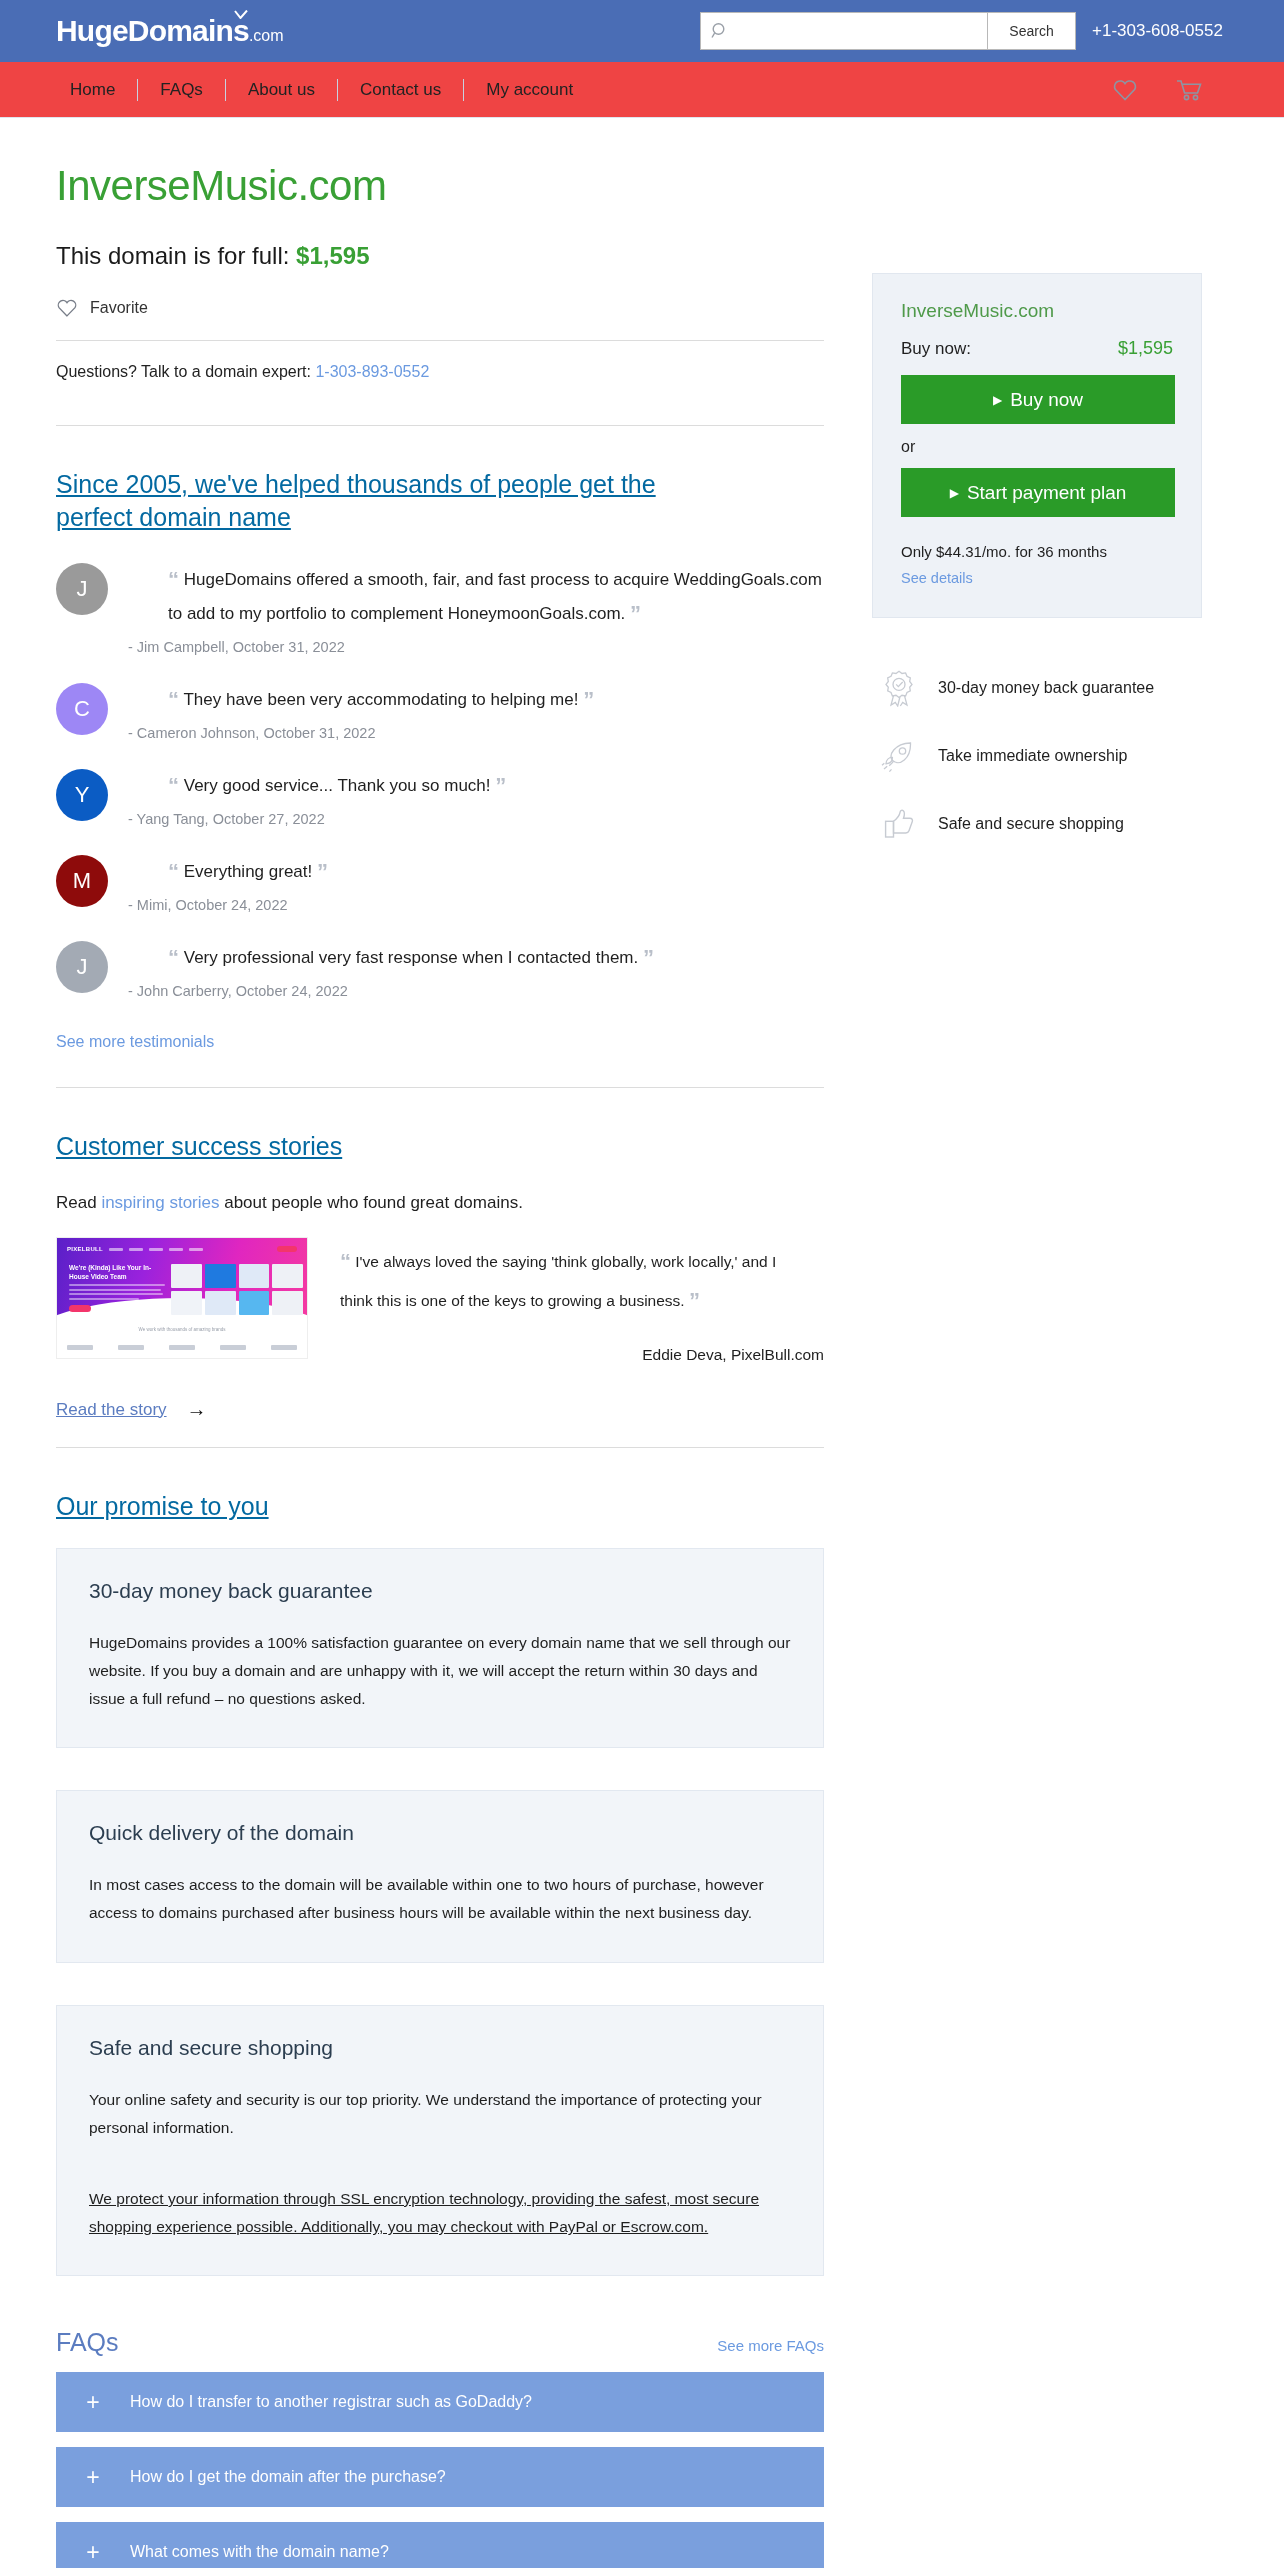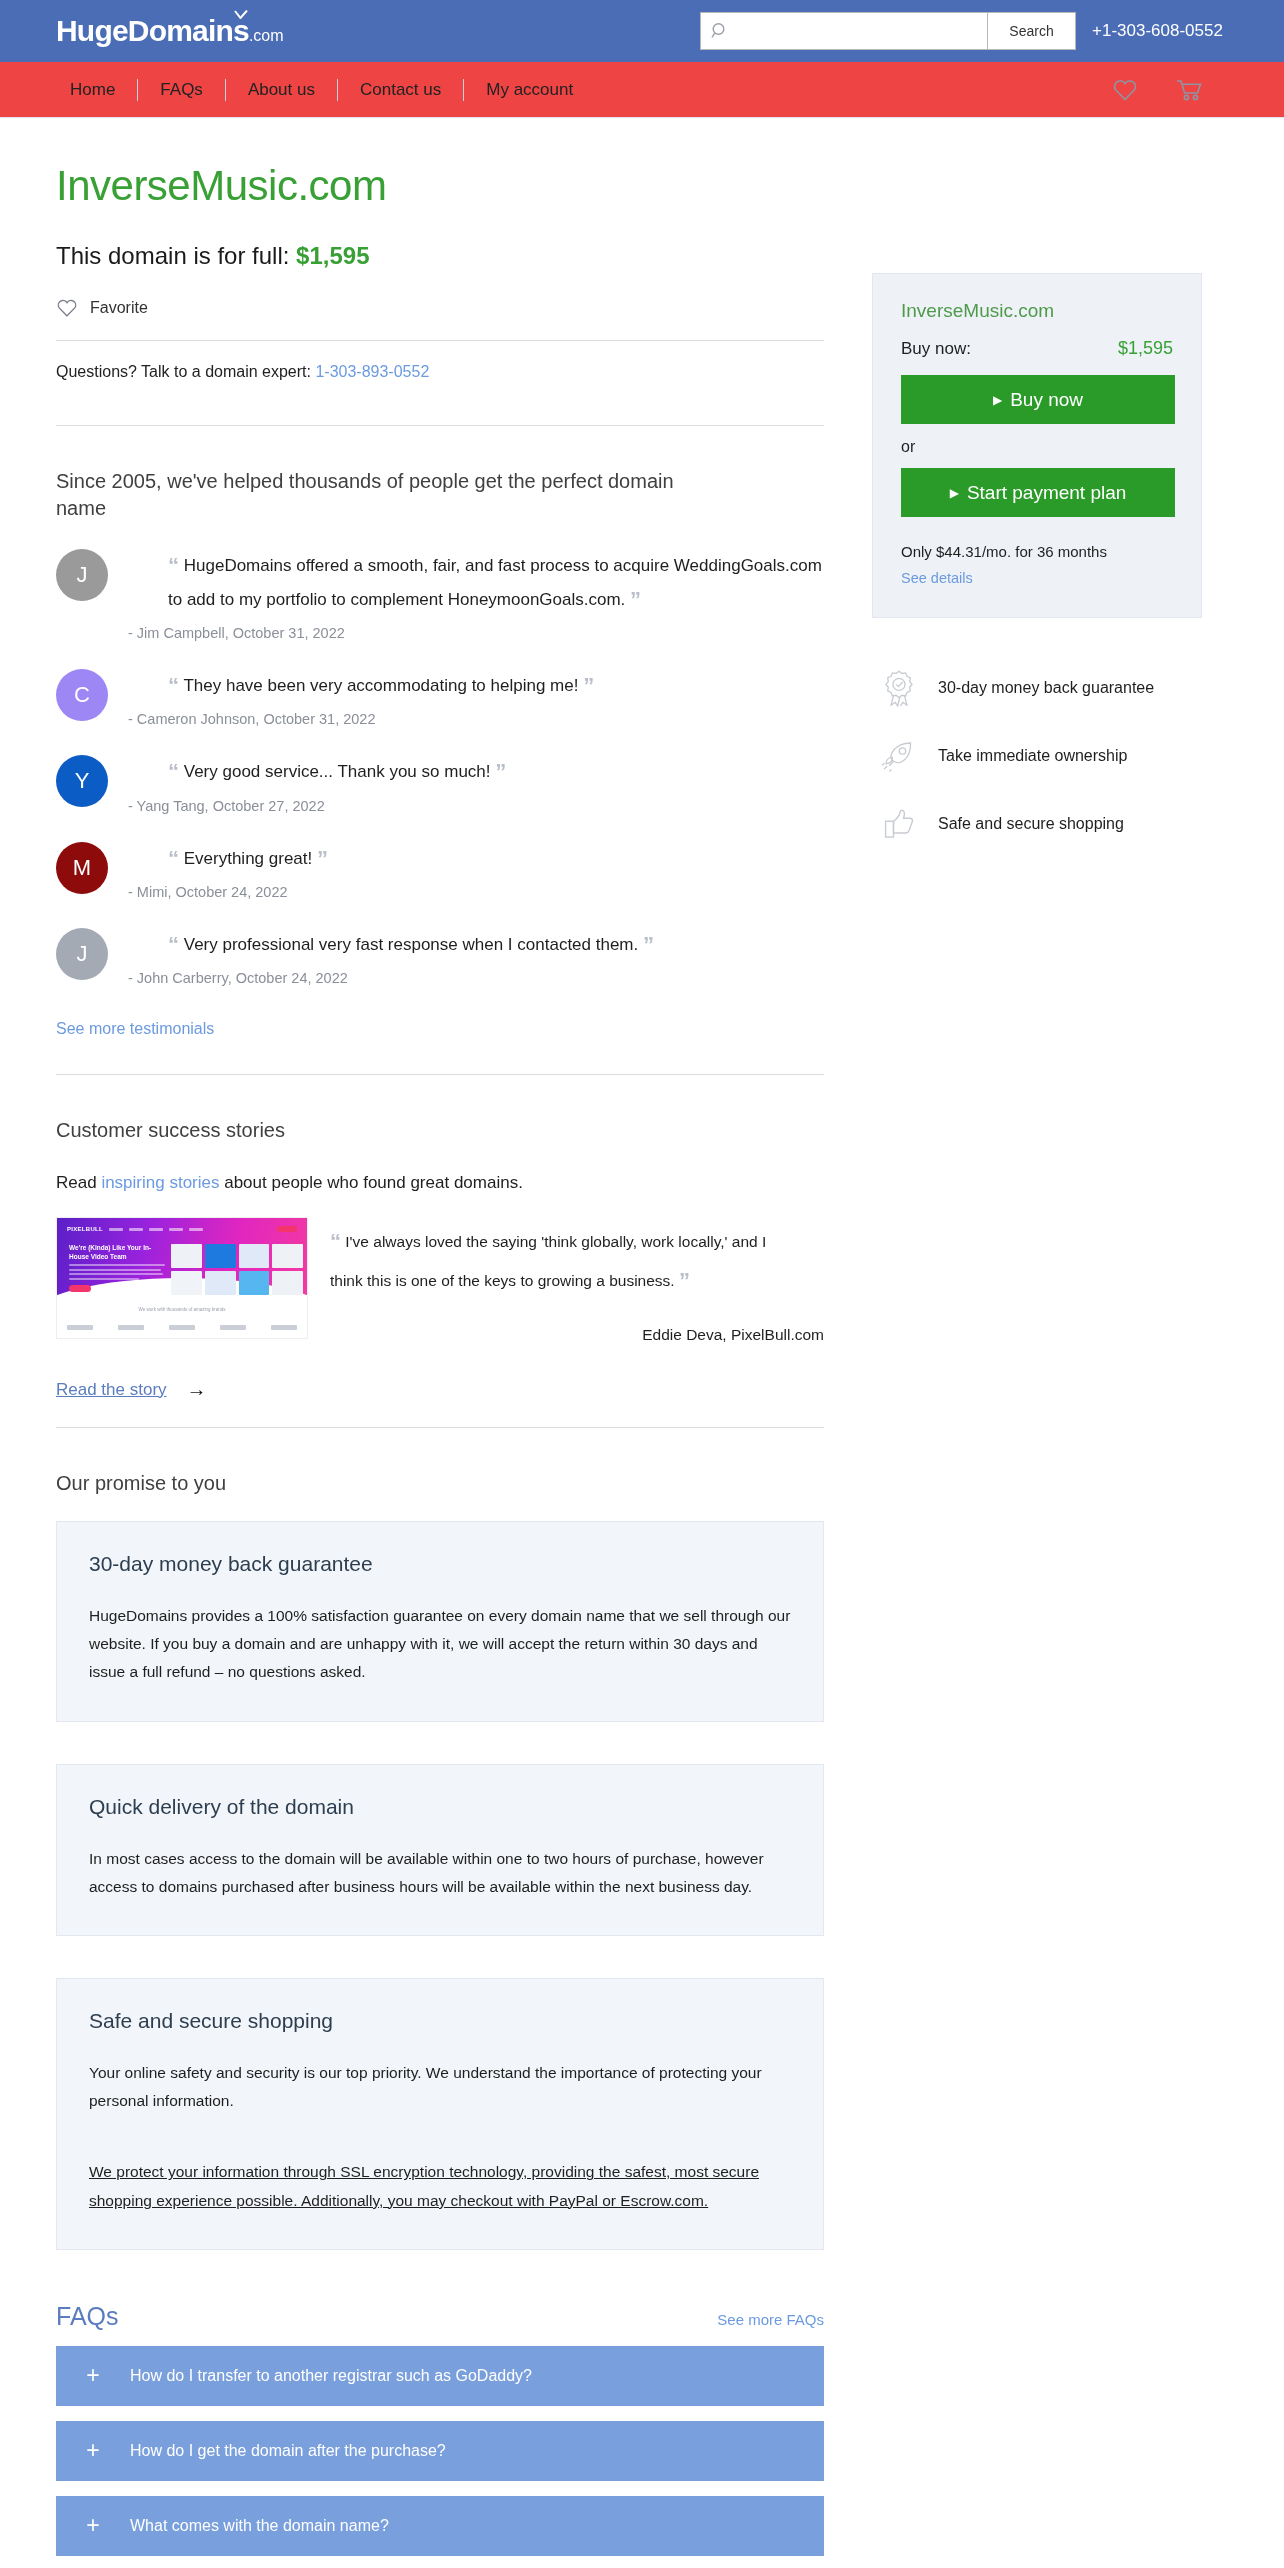--- a/index.html
+++ b/index.html
@@ -154,25 +154,26 @@
   }
   .questions {
     padding: 22px 0;
     font-size: 16px;
     color: #222;
   }
   .questions a { color: #6b9ae0; text-decoration: none; }
 
   
   .sect-title {
-    font-size: 20px;
-    color: #404040;
+    font-size: 25px;
+    color: #0369a1;
     font-weight: normal;
     line-height: 1.33;
     margin-top: 42px;
+    text-decoration: underline;
   }
   .testimonial {
     display: flex;
     margin-top: 26px;
   }
   .avatar {
     width: 52px; height: 52px;
     border-radius: 50%;
     color: #fff;
     font-size: 22px;
@@ -256,21 +257,21 @@
   .thumb .tile.e{background:#f0f3f8;}
   .thumb .footline{
     position:absolute;left:0;right:0;bottom:26px;text-align:center;
     font-size:4.5px;color:#9aa0ab;
   }
   .thumb .logos{
     position:absolute;left:10px;right:10px;bottom:8px;
     display:flex;justify-content:space-between;align-items:center;
   }
   .thumb .logos i{display:block;height:5px;width:26px;background:#c9ced7;border-radius:1px;font-style:normal;}
-  .story-quote { margin-left: 22px; flex: 1; padding-top: 6px; }
+  .story-quote { margin-left: 32px; flex: 1; padding-top: 6px; }
   .story-quote p {
     font-size: 15.5px;
     color: #1f1f1f;
     line-height: 1.75;
     max-width: 470px;
   }
   .story-author { margin-top: 26px; font-size: 15.5px; color: #1f1f1f; text-align: right; }
   .readstory {
     display: inline-flex;
     align-items: center;

